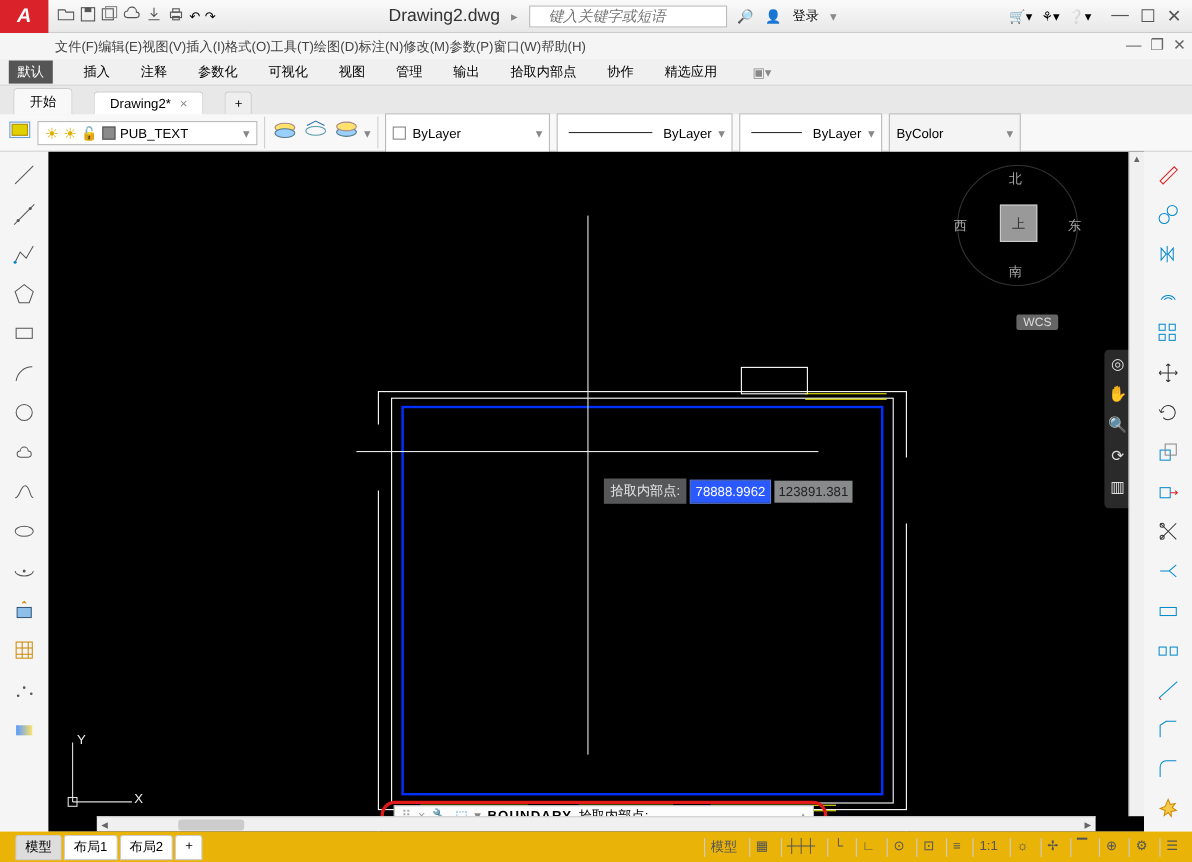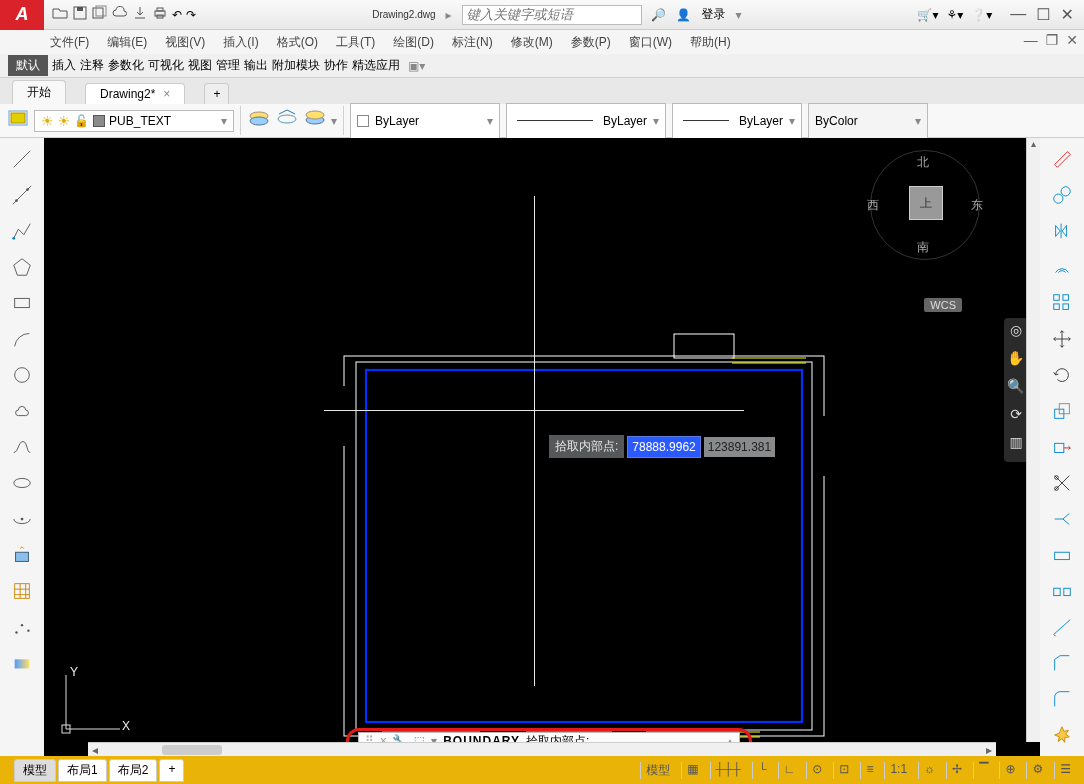--- a/index.html
+++ b/index.html
@@ -2,26 +2,26 @@
 <html><head>
 <meta charset="utf-8">
 <style>
 * { margin:0; padding:0; box-sizing:border-box; font-family:"Microsoft YaHei",Arial,sans-serif; }
 body { width:1084px; height:784px; background:#f0f0f0; overflow:hidden; position:relative; font-size:12px; }
 .titlebar { height:30px; background:linear-gradient(#fafafa,#e8e8e8); display:flex; align-items:center; border-bottom:1px solid #ccc; }
 .logo { width:44px; height:30px; background:#d9222a; display:flex; align-items:center; justify-content:center; color:#fff; font-size:18px; font-weight:bold; font-style:italic; }
 .qat { display:flex; gap:4px; padding:0 8px; align-items:center; }
 .qat svg { width:16px; height:16px; }
 .title-center { flex:1; display:flex; align-items:center; justify-content:center; gap:10px; }
-.doc-title { font-size:10px; color:#333; }
-.search-box { width:180px; height:20px; border:1px solid #bbb; font-style:italic; color:#be185d; padding:0 4px; background:#fff; }
+.doc-title { font-size:16px; color:#333; }
+.search-box { width:180px; height:20px; border:1px solid #bbb; font-style:italic; color:#be185d; padding:0 17px; background:#fff; }
 .title-right { display:flex; gap:8px; padding:0 8px; align-items:center; }
 .win-controls { display:flex; gap:10px; margin-left:auto; padding:0 10px; font-size:16px; color:#555;}
-.menubar { height:24px; background:#f5f5f5; display:flex; padding:0 50px; gap:18px; align-items:center; color:#444; font-size:12px; position:relative;}
-.menubar2 { height:24px; background:#f0f0f0; display:flex; padding:0 8px; gap:4px; align-items:center; font-size:12px; border-bottom:1px solid #d0d0d0;}
+.menubar { height:24px; background:#f5f5f5; display:flex; padding:0 50px; align-items:center; color:#444; font-size:12px; position:relative;}
+.menubar2 { height:24px; background:#f0f0f0; display:flex; padding:0 8px; gap:28px; align-items:center; font-size:12px; border-bottom:1px solid #d0d0d0;}
 .menubar2 .active { background:#555; color:#fff; padding:2px 8px;}
 .tabs-row { height:26px; background:#e8e8e8; display:flex; align-items:flex-end; padding:0 12px; gap:19px; }
 .tab { background:#f8f8f8; border:1px solid #ccc; border-bottom:none; padding:3px 14px; border-radius:4px 4px 0 0; font-size:12px; display:flex; gap:8px; align-items:center;}
 .tab.active { background:#fff; }
 .tab-close { color:#888; }
 .tab-plus { border:1px solid #ccc; border-bottom:none; padding:3px 8px; border-radius:4px 4px 0 0; background:#eee;}
 .ribbon { height:34px; background:#f8f8f8; border-bottom:1px solid #ccc; display:flex; align-items:center; padding:2px 6px; gap:6px; }
 .rib-group { display:flex; align-items:center; gap:2px; border-right:1px solid #d0d0d0; padding-right:6px; height:100%;}
 .layer-box { display:flex; align-items:center; gap:4px; border:1px solid #bbb; background:#fff; padding:2px 6px; width:200px;}
 .sun { color:#e0b000; font-size:14px;}
@@ -31,21 +31,21 @@
 .tool-col { width:44px; background:#f5f5f5; display:flex; flex-direction:column; align-items:center; gap:6px; padding-top:6px;}
 .tool-col .t { width:30px; height:30px; display:flex; align-items:center; justify-content:center;}
 .tool-col svg { width:22px; height:22px; }
 .canvas { flex:1; background:#000; position:relative; overflow:hidden;}
 .viewcube { position:absolute; top:12px; right:60px; width:110px; height:110px; border:1px solid #333; border-radius:50%;}
 .viewcube .cube { position:absolute; top:35px; left:38px; width:34px; height:34px; background:#999; border:1px solid #ccc; display:flex; align-items:center; justify-content:center; color:#333;}
 .vc-n { position:absolute; top:3px; left:46px; color:#aaa;}
 .vc-s { position:absolute; bottom:3px; left:46px; color:#aaa;}
 .vc-e { position:absolute; top:46px; right:-4px; color:#aaa;}
 .vc-w { position:absolute; top:46px; left:-4px; color:#aaa;}
-.wcs { position:absolute; top:160px; right:78px; background:#666; color:#ddd; padding:1px 6px; font-size:11px; border-radius:2px;}
+.wcs { position:absolute; top:148px; right:78px; background:#666; color:#ddd; padding:1px 6px; font-size:11px; border-radius:2px;}
 .navbar-r { position:absolute; top:180px; right:12px; width:24px; background:rgba(120,120,120,0.35); border-radius:4px; padding:4px 0; display:flex; flex-direction:column; gap:4px;}
 .navbar-r div{height:24px; text-align:center; color:#ddd; font-size:14px;}
 .floor { position:absolute; left:250px; top:58px; }
 .floor .outer { stroke:#fff; stroke-width:1; fill:none;}
 .floor .inner { stroke:#0030ff; stroke-width:2.2; fill:none;}
 .floor .hatch { stroke:#ffff00; stroke-width:1;}
 .cross-h { position:absolute; top:272px; left:280px; width:420px; height:1px; background:#e8e8e8;}
 .cross-v { position:absolute; top:58px; left:490px; width:1px; height:490px; background:#e8e8e8;}
 .tooltip { position:absolute; top:297px; left:505px; display:flex; gap:4px; align-items:center;}
 .tooltip .lbl { background:#555759; color:#e5e5e5; padding:3px 6px; font-size:12px;}
@@ -144,21 +144,21 @@
 
 <div class="menubar2">
   <span class="active">默认</span>
   <span>插入</span>
   <span>注释</span>
   <span>参数化</span>
   <span>可视化</span>
   <span>视图</span>
   <span>管理</span>
   <span>输出</span>
-  <span>附加模块</span>
+  <span>拾取内部点</span>
   <span>协作</span>
   <span>精选应用</span>
   <span style="margin-left:4px;color:#888">▣▾</span>
 </div>
 
 <div class="tabs-row">
   <div class="tab">
       <span>开始</span>
     </div>
   <div class="tab active">

